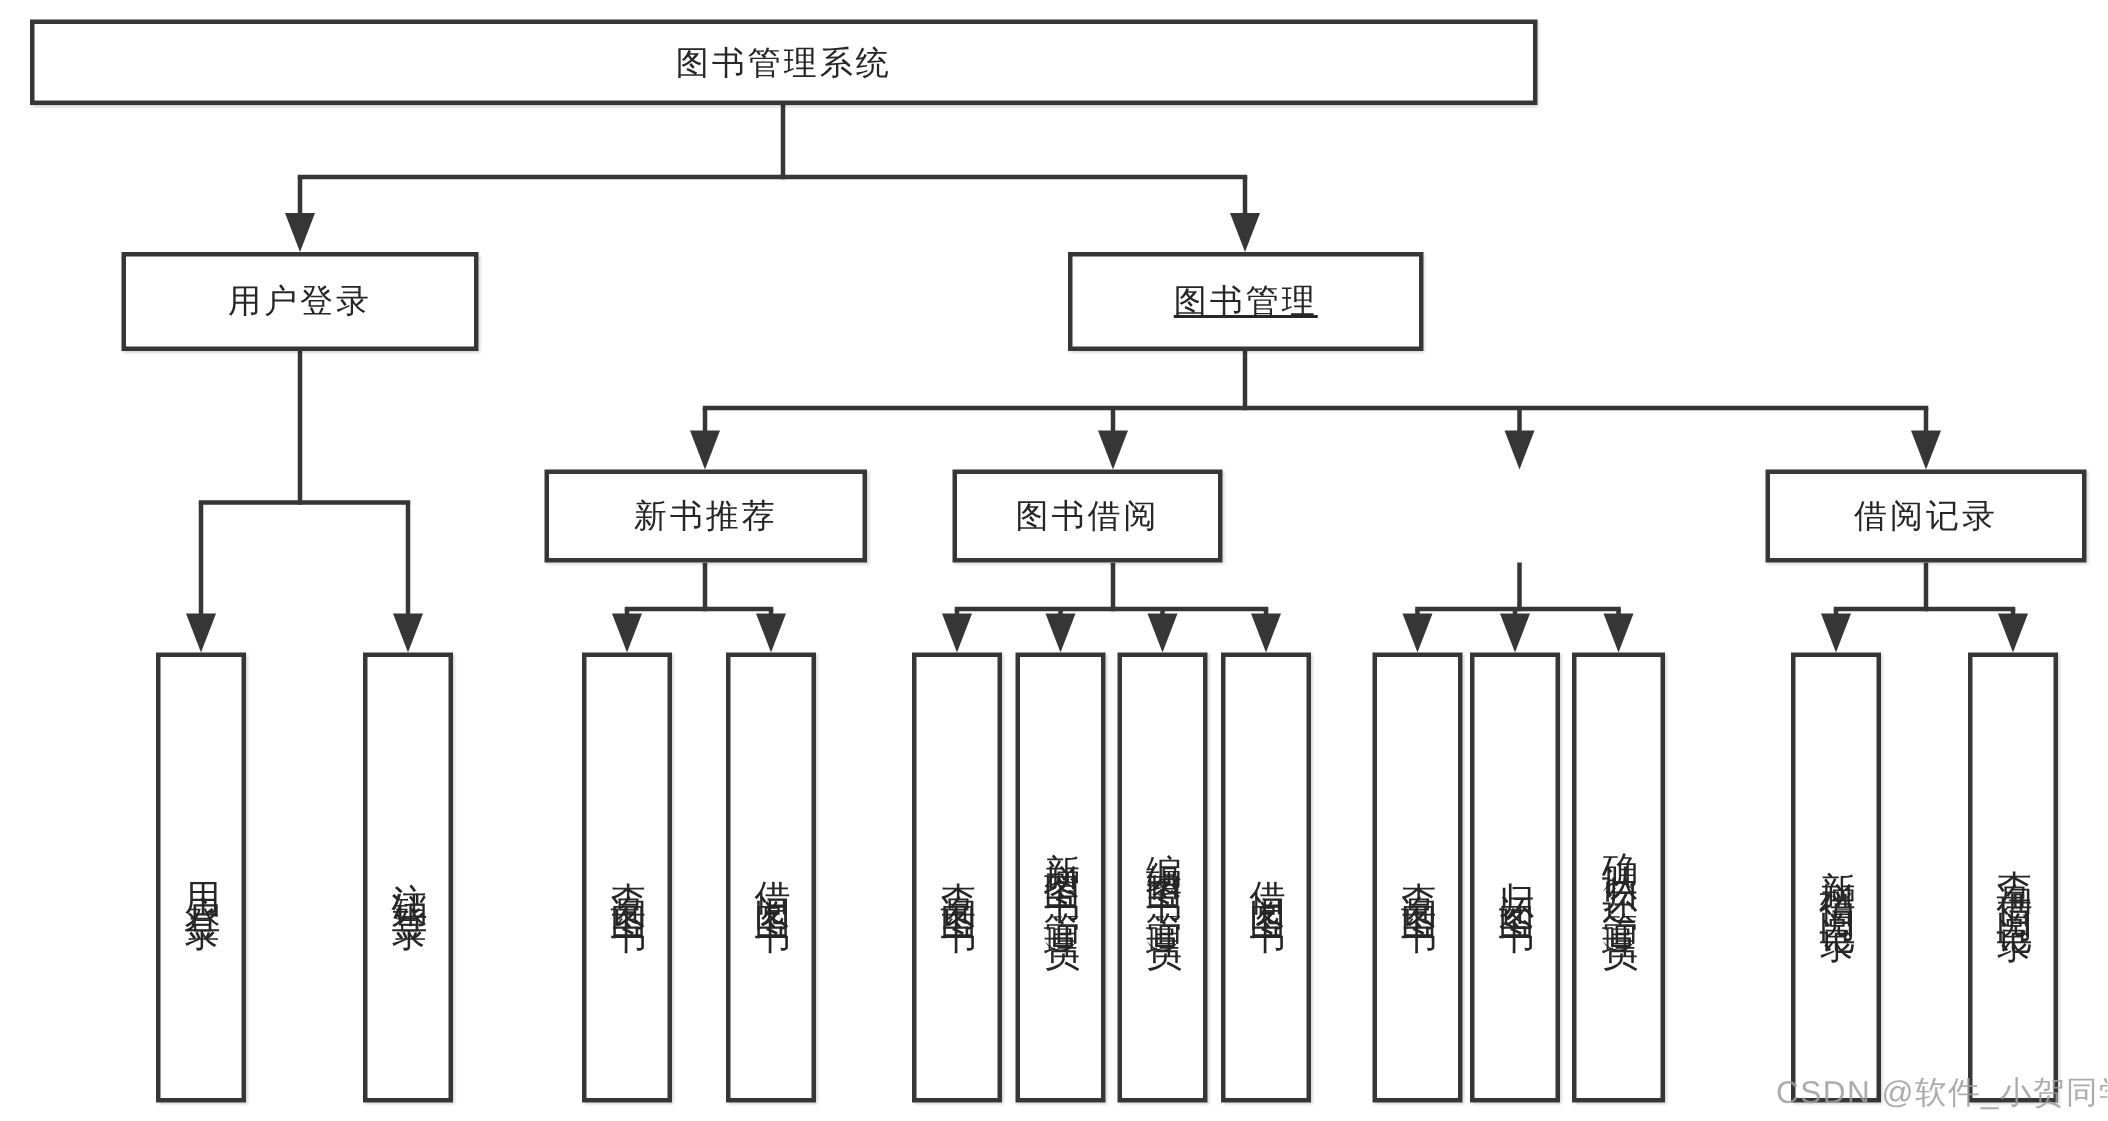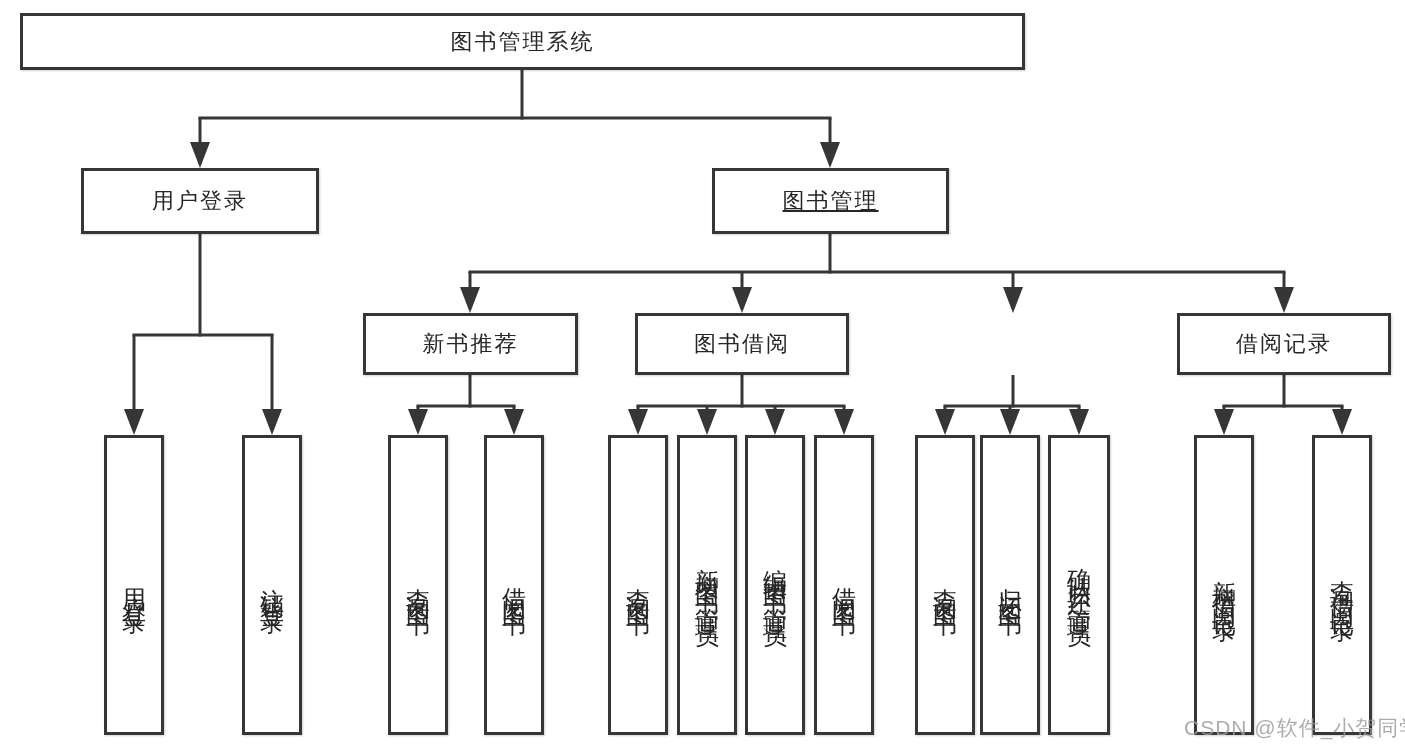--- a/index.html
+++ b/index.html
@@ -47,21 +47,21 @@
     letter-spacing: 1px;
     color: #9e9e9e;
     opacity: 0.85;
     white-space: nowrap;
   }
   
   #root     { left: 20px;   top: 13px;  width: 1005px; height: 57px; }
   #n-login  { left: 81px;   top: 168px; width: 238px;  height: 66px; }
   #n-mgmt   { left: 712px;  top: 168px; width: 237px;  height: 66px; text-decoration: underline; }
   #n-new    { left: 363px;  top: 313px; width: 215px;  height: 62px; }
-  #n-bor    { left: 635px;  top: 313px; width: 214px;  height: 62px; text-align: center; }
+  #n-bor    { left: 635px;  top: 313px; width: 180px;  height: 62px; text-align: center; }
   #n-cur    { left: 906px;  top: 313px; width: 214px;  height: 62px; }
   #n-rec    { left: 1177px; top: 313px; width: 214px;  height: 62px; }
   .vbox     { top: 435px; height: 300px; width: 60px; }
   #l-ulogin { left: 104px; }
   #l-logout { left: 242px; }
   #l-q1     { left: 388px; }
   #l-b1     { left: 484px; }
   #l-q2     { left: 608px; }
   #l-add    { left: 677px; }
   #l-edit   { left: 745px; }

